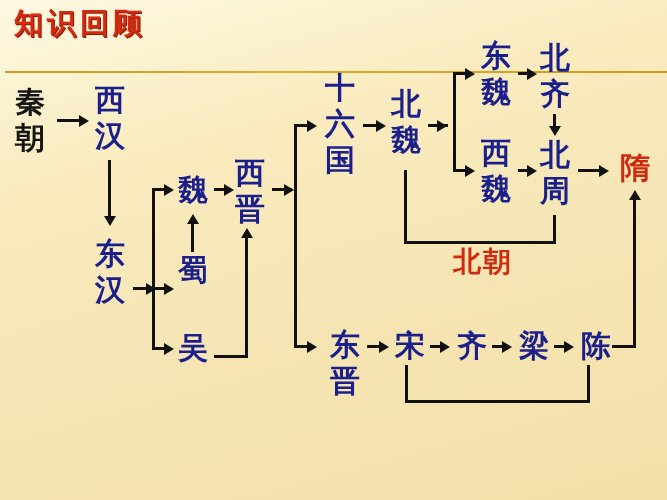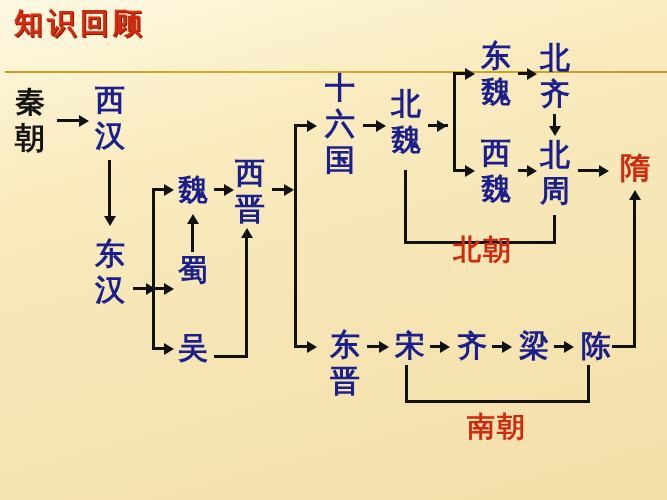--- a/index.html
+++ b/index.html
@@ -239,21 +239,21 @@
   <div class="ad" style="left:549px; top:126px;"></div>
 
   <div class="ln h" style="left:578px; top:169px; width:24px;"></div>
   <div class="ah" style="left:599px; top:165px;"></div>
 
   <div class="node red" style="left:613px; top:150px; width:44px;">隋</div>
 
   <div class="ln v" style="left:404px; top:170px; height:74px;"></div>
   <div class="ln h" style="left:404px; top:241px; width:152px;"></div>
   <div class="ln v" style="left:553px; top:215px; height:29px;"></div>
-  <div class="node label" style="left:443px; top:232px; width:80px;">北朝</div>
+  <div class="node label" style="left:443px; top:244px; width:80px;">北朝</div>
 
   <div class="node" style="left:323px; top:327px; width:44px;">东
 晋</div>
 
   <div class="ln h" style="left:367px; top:345px; width:14px;"></div>
   <div class="ah" style="left:379px; top:341px;"></div>
 
   <div class="node" style="left:390px; top:328px; width:40px;">宋</div>
 
   <div class="ln h" style="left:430px; top:345px; width:12px;"></div>
@@ -271,15 +271,14 @@
 
   <div class="node" style="left:576px; top:328px; width:40px;">陈</div>
 
   <div class="ln h" style="left:612px; top:345px; width:24px;"></div>
   <div class="ln v" style="left:633px; top:198px; height:150px;"></div>
   <div class="au" style="left:629px; top:190px;"></div>
 
   <div class="ln v" style="left:405px; top:365px; height:38px;"></div>
   <div class="ln h" style="left:405px; top:400px; width:185px;"></div>
   <div class="ln v" style="left:587px; top:365px; height:38px;"></div>
-  <div class="node label" style="left:457px; top:409px; width:80px;">南朝</div>
 
 </div>
 
 </body></html>

